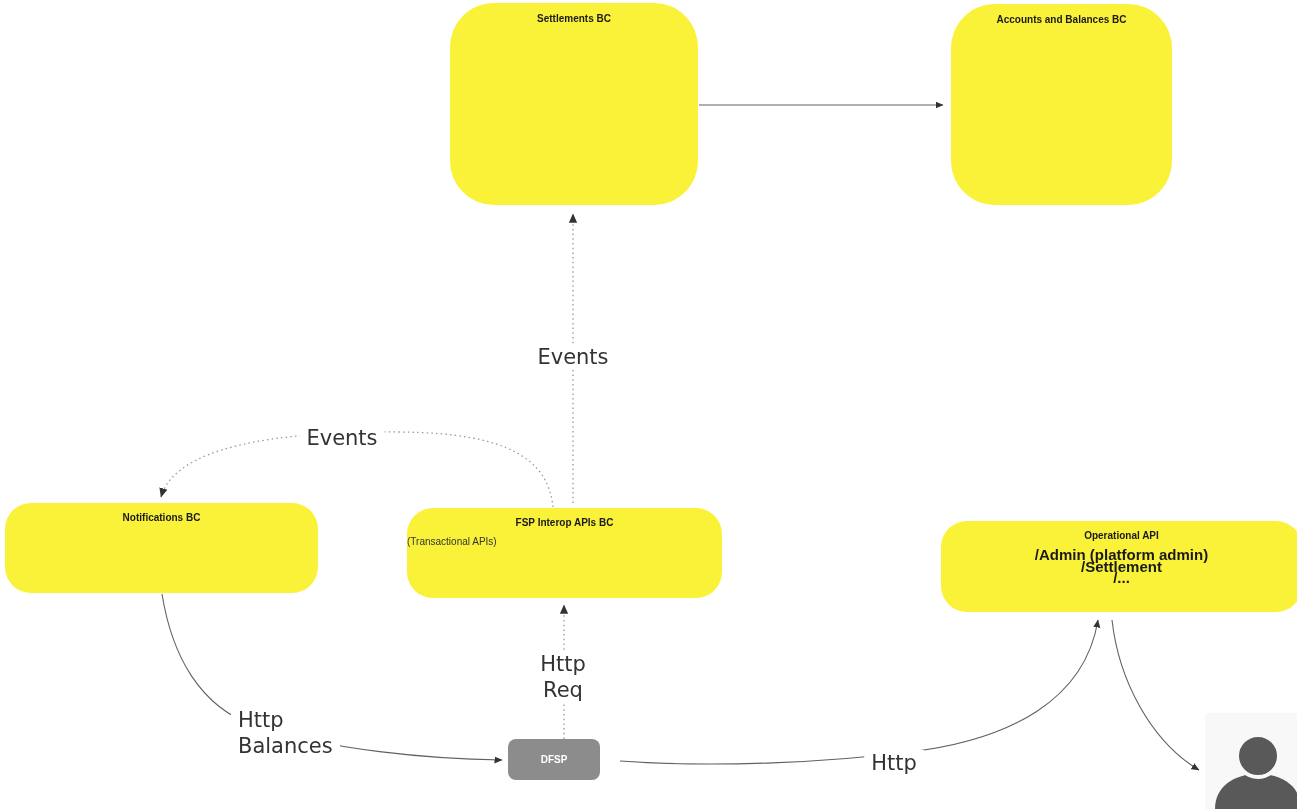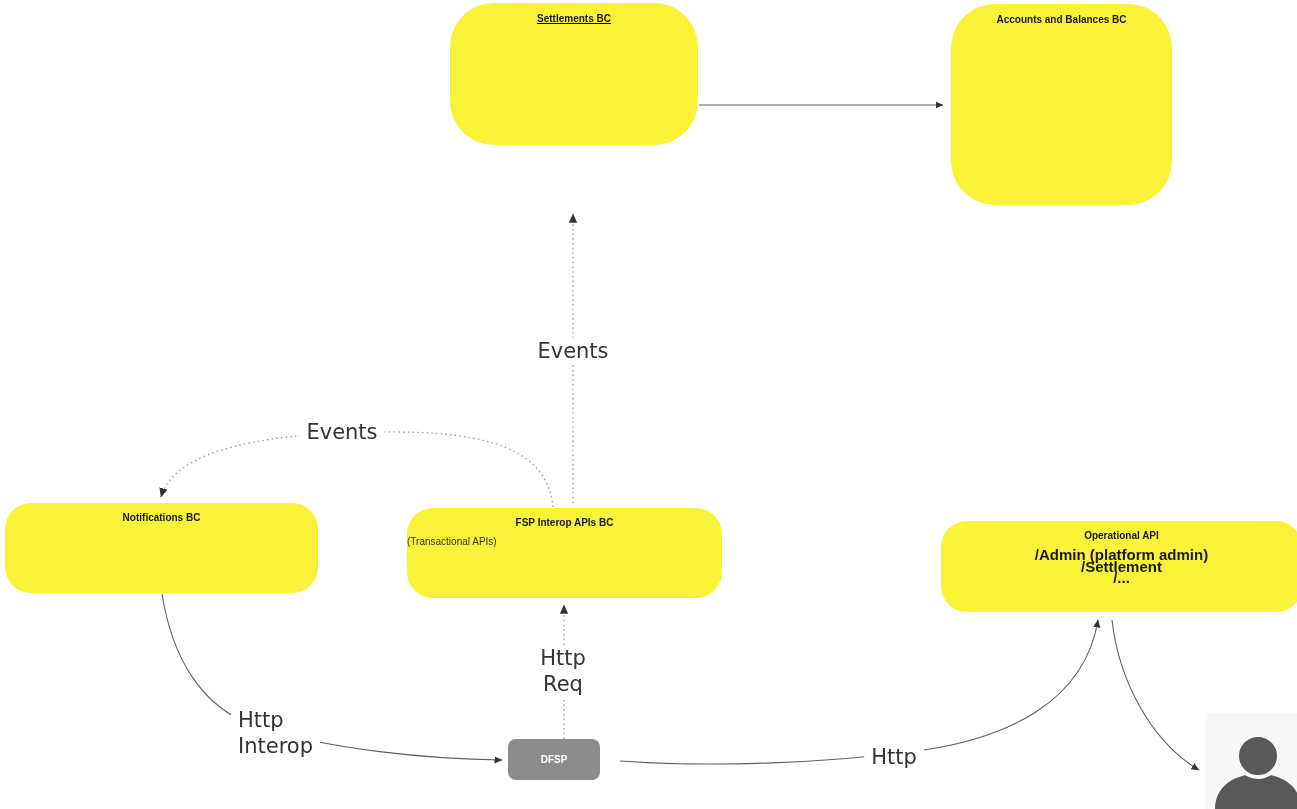--- a/index.html
+++ b/index.html
@@ -37,21 +37,21 @@
     display:flex; align-items:center; justify-content:center;
   }
   .node.gray .node-title { color:#FFFFFF; }
 
   .edge-label {
     position:absolute; background:#ffffff; padding:0 7px;
     font-family:"DejaVu Sans", sans-serif;
     font-size:21px; line-height:26px; color:#333333;
     white-space:nowrap; text-align:center;
   }
-  .edge-label.centered { transform:translate(-50%,-50%); }
+  .edge-label.centered { transform:translate(-50%,-50%);margin-top:6px; }
   .edge-label.left-aligned { text-align:left; }
 
   .user-box { position:absolute; left:1205px; top:713px; width:92px; height:96px; }
 </style>
 </head>
 <body>
 
 <div class="canvas">
 
   <svg class="edges" width="1297" height="809" viewBox="0 0 1297 809">
@@ -62,21 +62,21 @@
     </defs>
     <path class="edge-solid" marker-end="url(#arrow)" d="M699,105 L943,105"></path>
     <path class="edge-dotted" marker-end="url(#arrow)" d="M573,503 L573,214"></path>
     <path class="edge-dotted" marker-end="url(#arrow)" d="M553,507 C548,460 510,433 400,432 C270,431 175,448 161,497"></path>
     <path class="edge-solid" marker-end="url(#arrow)" d="M162,594 C172,656 200,707 255,726 C330,750 430,759 502,760"></path>
     <path class="edge-dotted" marker-end="url(#arrow)" d="M564,739 L564,605"></path>
     <path class="edge-solid" marker-end="url(#arrow)" d="M620,761 C720,768 830,762 910,752 C1010,740 1085,700 1098,620"></path>
     <path class="edge-solid" marker-end="url(#arrow)" d="M1112,620 C1119,682 1152,742 1199,770"></path>
   </svg>
 
-  <div class="node yellow big" style="left:450px; top:3px; width:248px; height:142px;text-decoration:underline;">
+  <div class="node yellow big" style="left:450px; top:3px; width:248px; height:202px;">
     <div class="node-title">Settlements BC</div>
   </div>
 
   <div class="node yellow big" style="left:951px; top:4px; width:221px; height:201px;">
     <div class="node-title">Accounts and Balances BC</div>
   </div>
 
   <div class="node yellow small" style="left:5px; top:503px; width:313px; height:90px;">
     <div class="node-title">Notifications BC</div>
   </div>
@@ -111,18 +111,18 @@
 
   <div class="edge-label centered" style="left:342px; top:432px;">Events</div>
 
   <div class="edge-label centered" style="left:563px; top:671px;">
     <div>Http</div>
     <div>Req</div>
   </div>
 
   <div class="edge-label left-aligned" style="left:231px; top:707px;">
     <div>Http</div>
-    <div>Interop</div>
+    <div>Balances</div>
   </div>
 
   <div class="edge-label centered" style="left:894px; top:757px;">Http</div>
 
 </div>
 
 </body></html>

